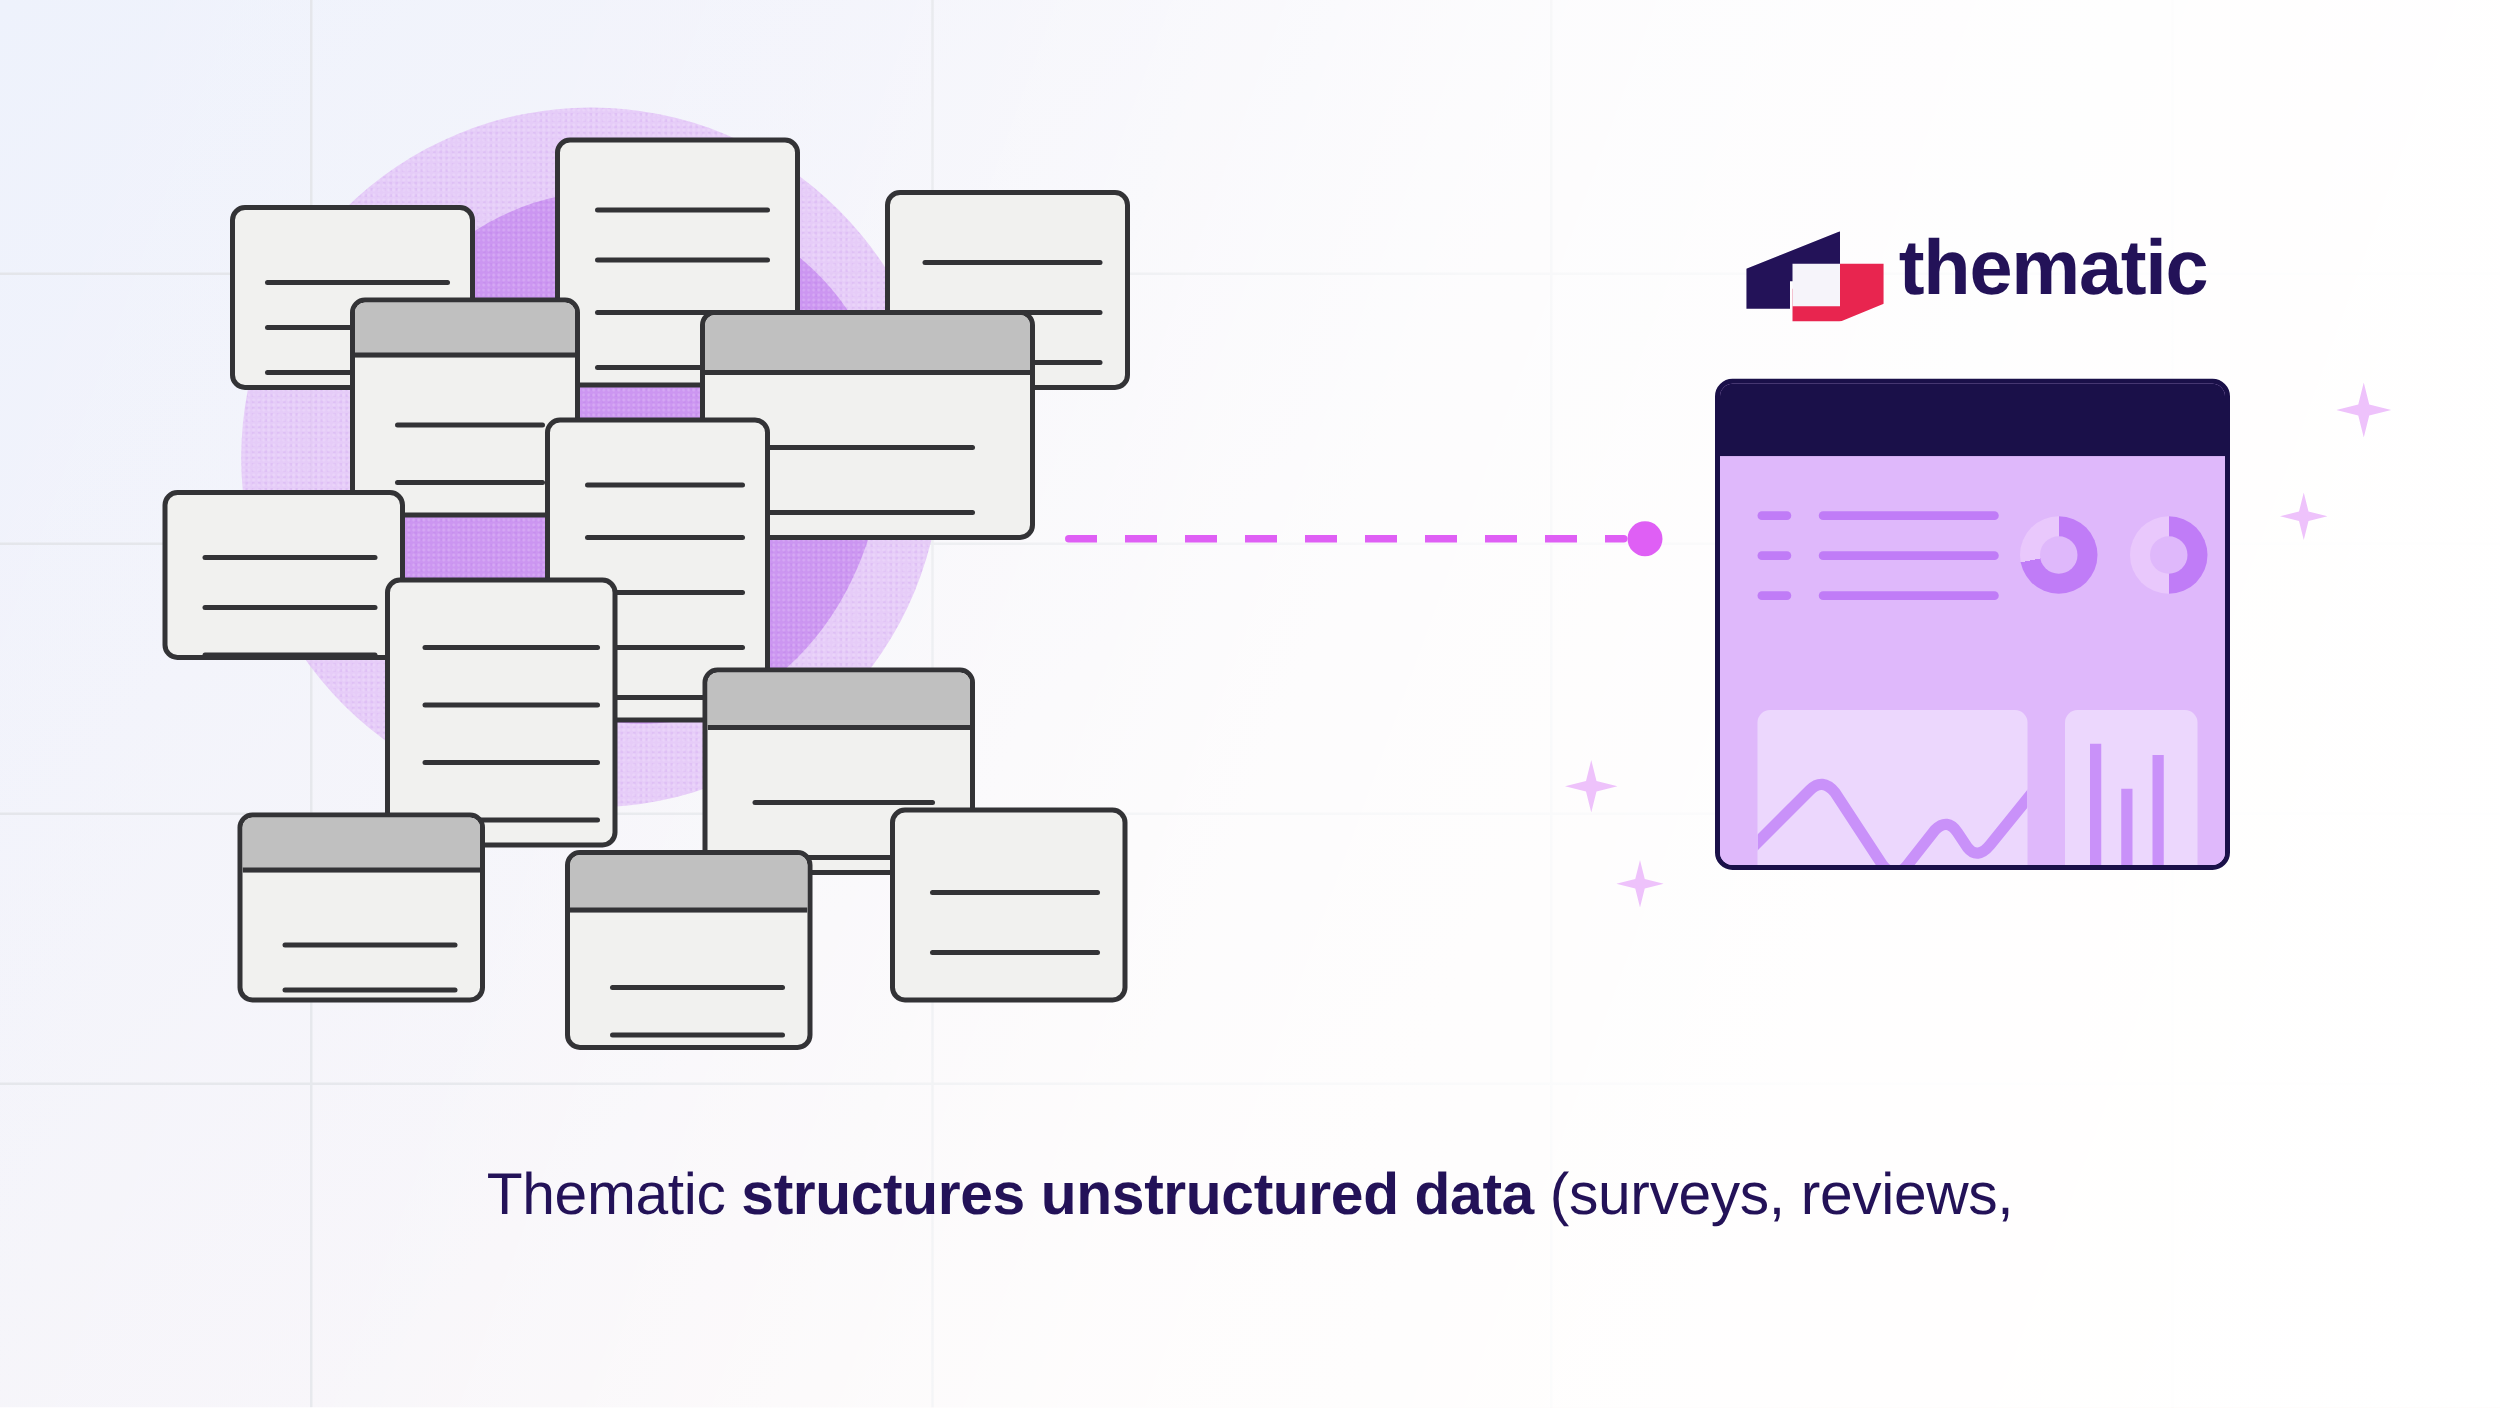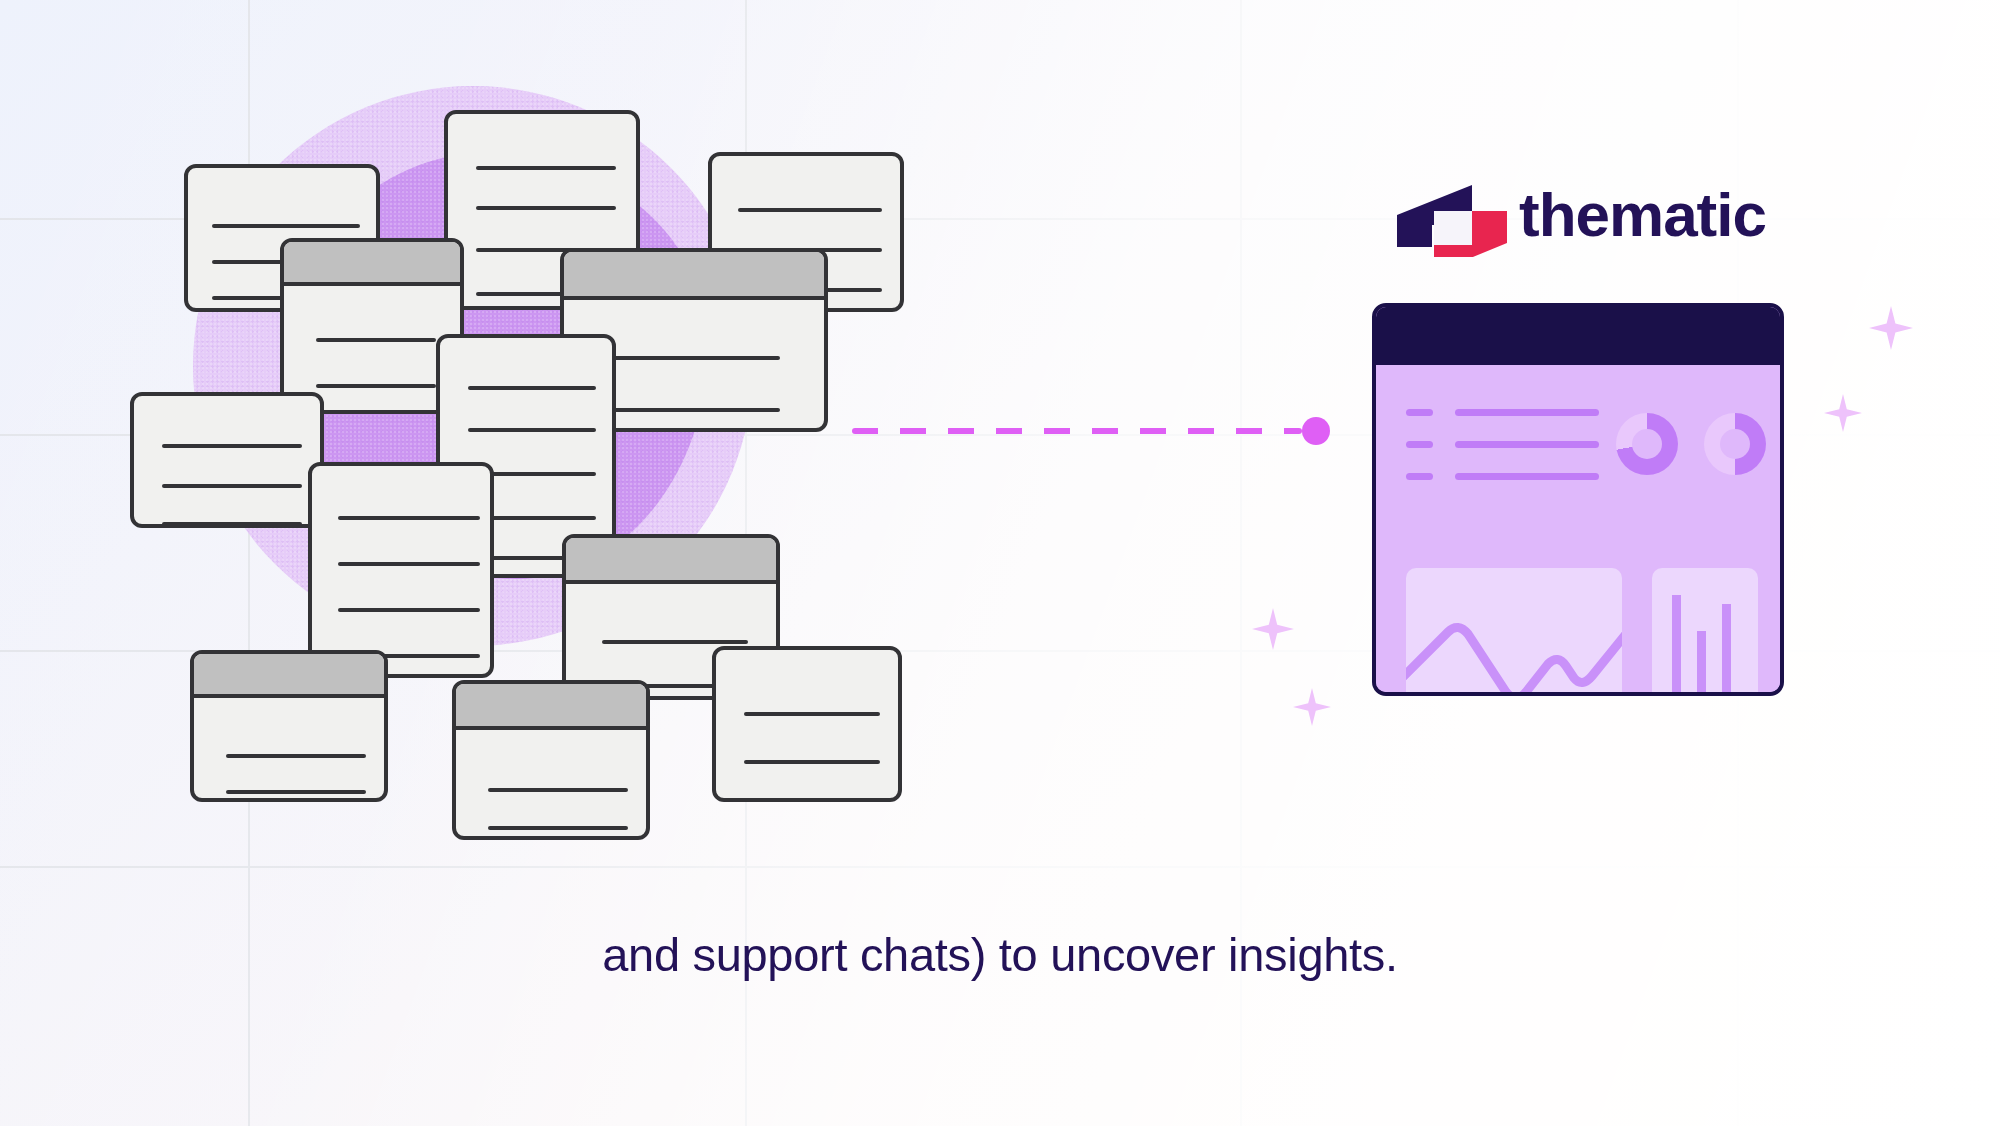--- a/index.html
+++ b/index.html
@@ -375,16 +375,16 @@
   </div>
 
   <div id="sparkle-layer">
       <div class="sparkle" style="left: 1869px; top: 306px; width: 44px; height: 44px; background: rgb(238, 194, 251);"></div>
       <div class="sparkle" style="left: 1824px; top: 394px; width: 38px; height: 38px; background: rgb(238, 194, 251);"></div>
       <div class="sparkle" style="left: 1252px; top: 608px; width: 42px; height: 42px; background: rgb(238, 194, 251);"></div>
       <div class="sparkle" style="left: 1293px; top: 688px; width: 38px; height: 38px; background: rgb(238, 194, 251);"></div>
     </div>
 
   <div class="caption">
-    <div>and support chats) to uncover insights.</div>
+    <div><span>Thematic </span><b>structures unstructured data</b><span> (surveys, reviews,</span></div>
   </div>
 
 </div>
 
 </body></html>

